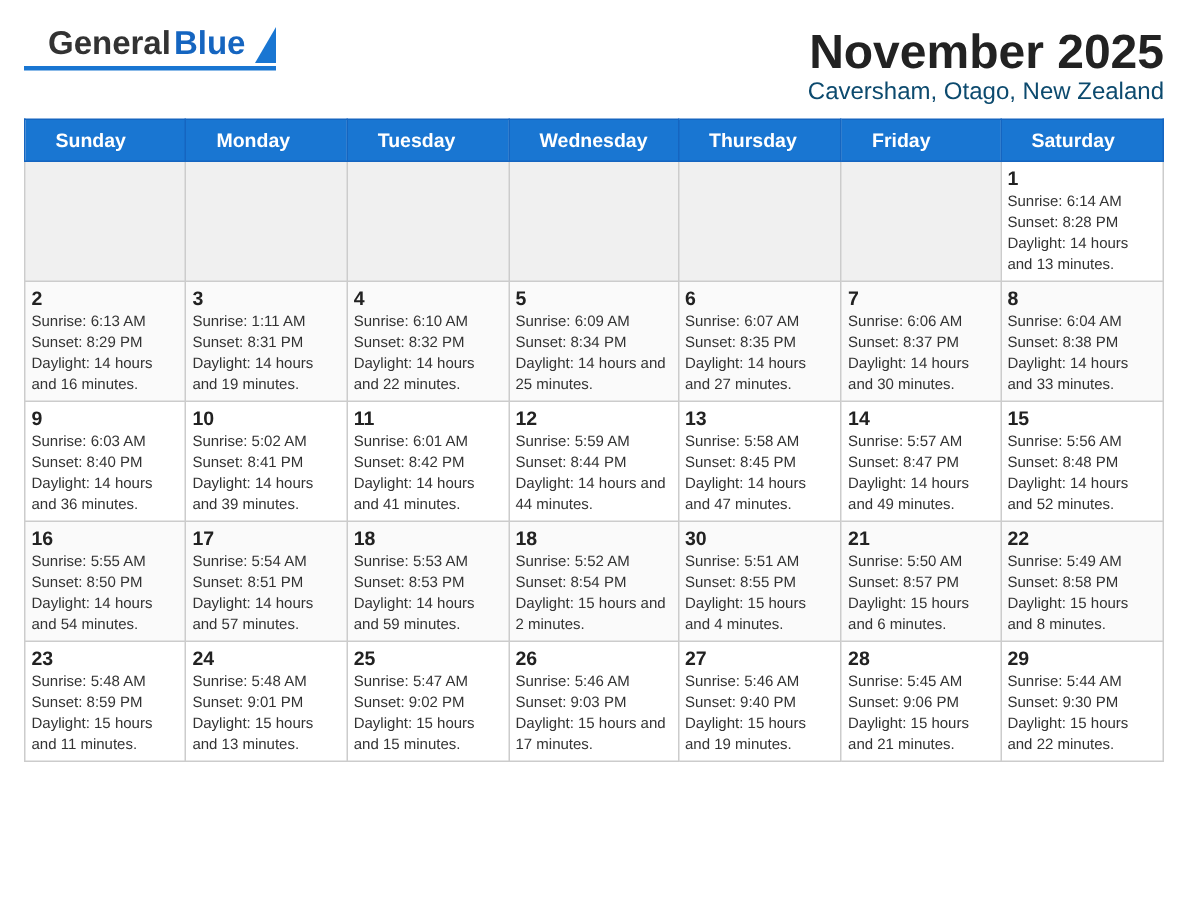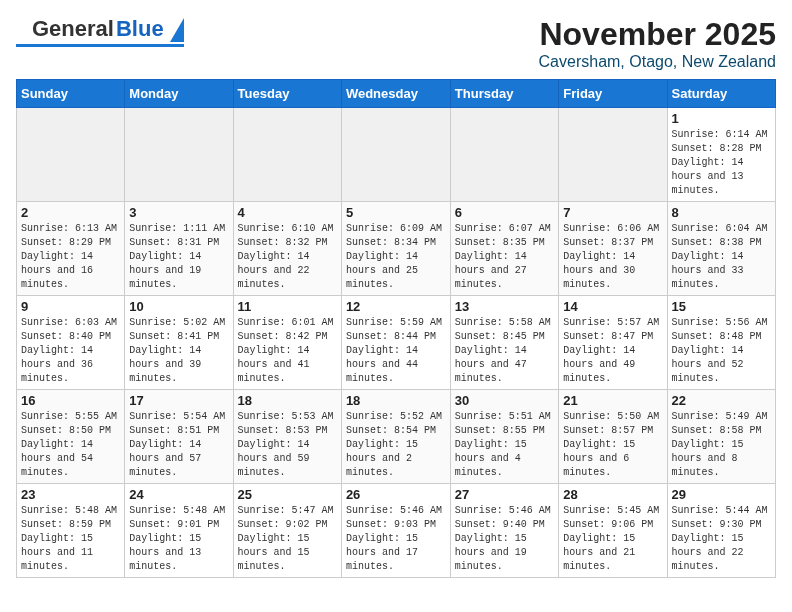--- a/index.html
+++ b/index.html
@@ -65,21 +65,21 @@
     }
     table {
       width: 100%;
       border-collapse: collapse;
       font-size: 11px;
     }
     thead th {
       background: #1976d2;
       color: #fff;
       text-align: left;
-      padding: 6px 4px;
+      padding: 6px 20px;
       font-size: 13px;
       font-weight: bold;
       border: 1px solid #1565c0;
     }
     td {
       border: 1px solid #ccc;
       vertical-align: top;
       padding: 3px 4px;
       width: 110px;
       min-height: 70px;
@@ -89,21 +89,20 @@
       font-size: 13px;
       font-weight: bold;
       color: #222;
       display: block;
       margin-bottom: 2px;
     }
     .day-info {
       font-size: 10px;
       color: #333;
       line-height: 1.4;
-      font-family: Liberation Mono, monospace;
     }
     .empty-cell {
       background: #f5f5f5;
     }
     tr:nth-child(even) td {
       background: #fafafa;
     }
     tr:nth-child(odd) td {
       background: #fff;
     }

